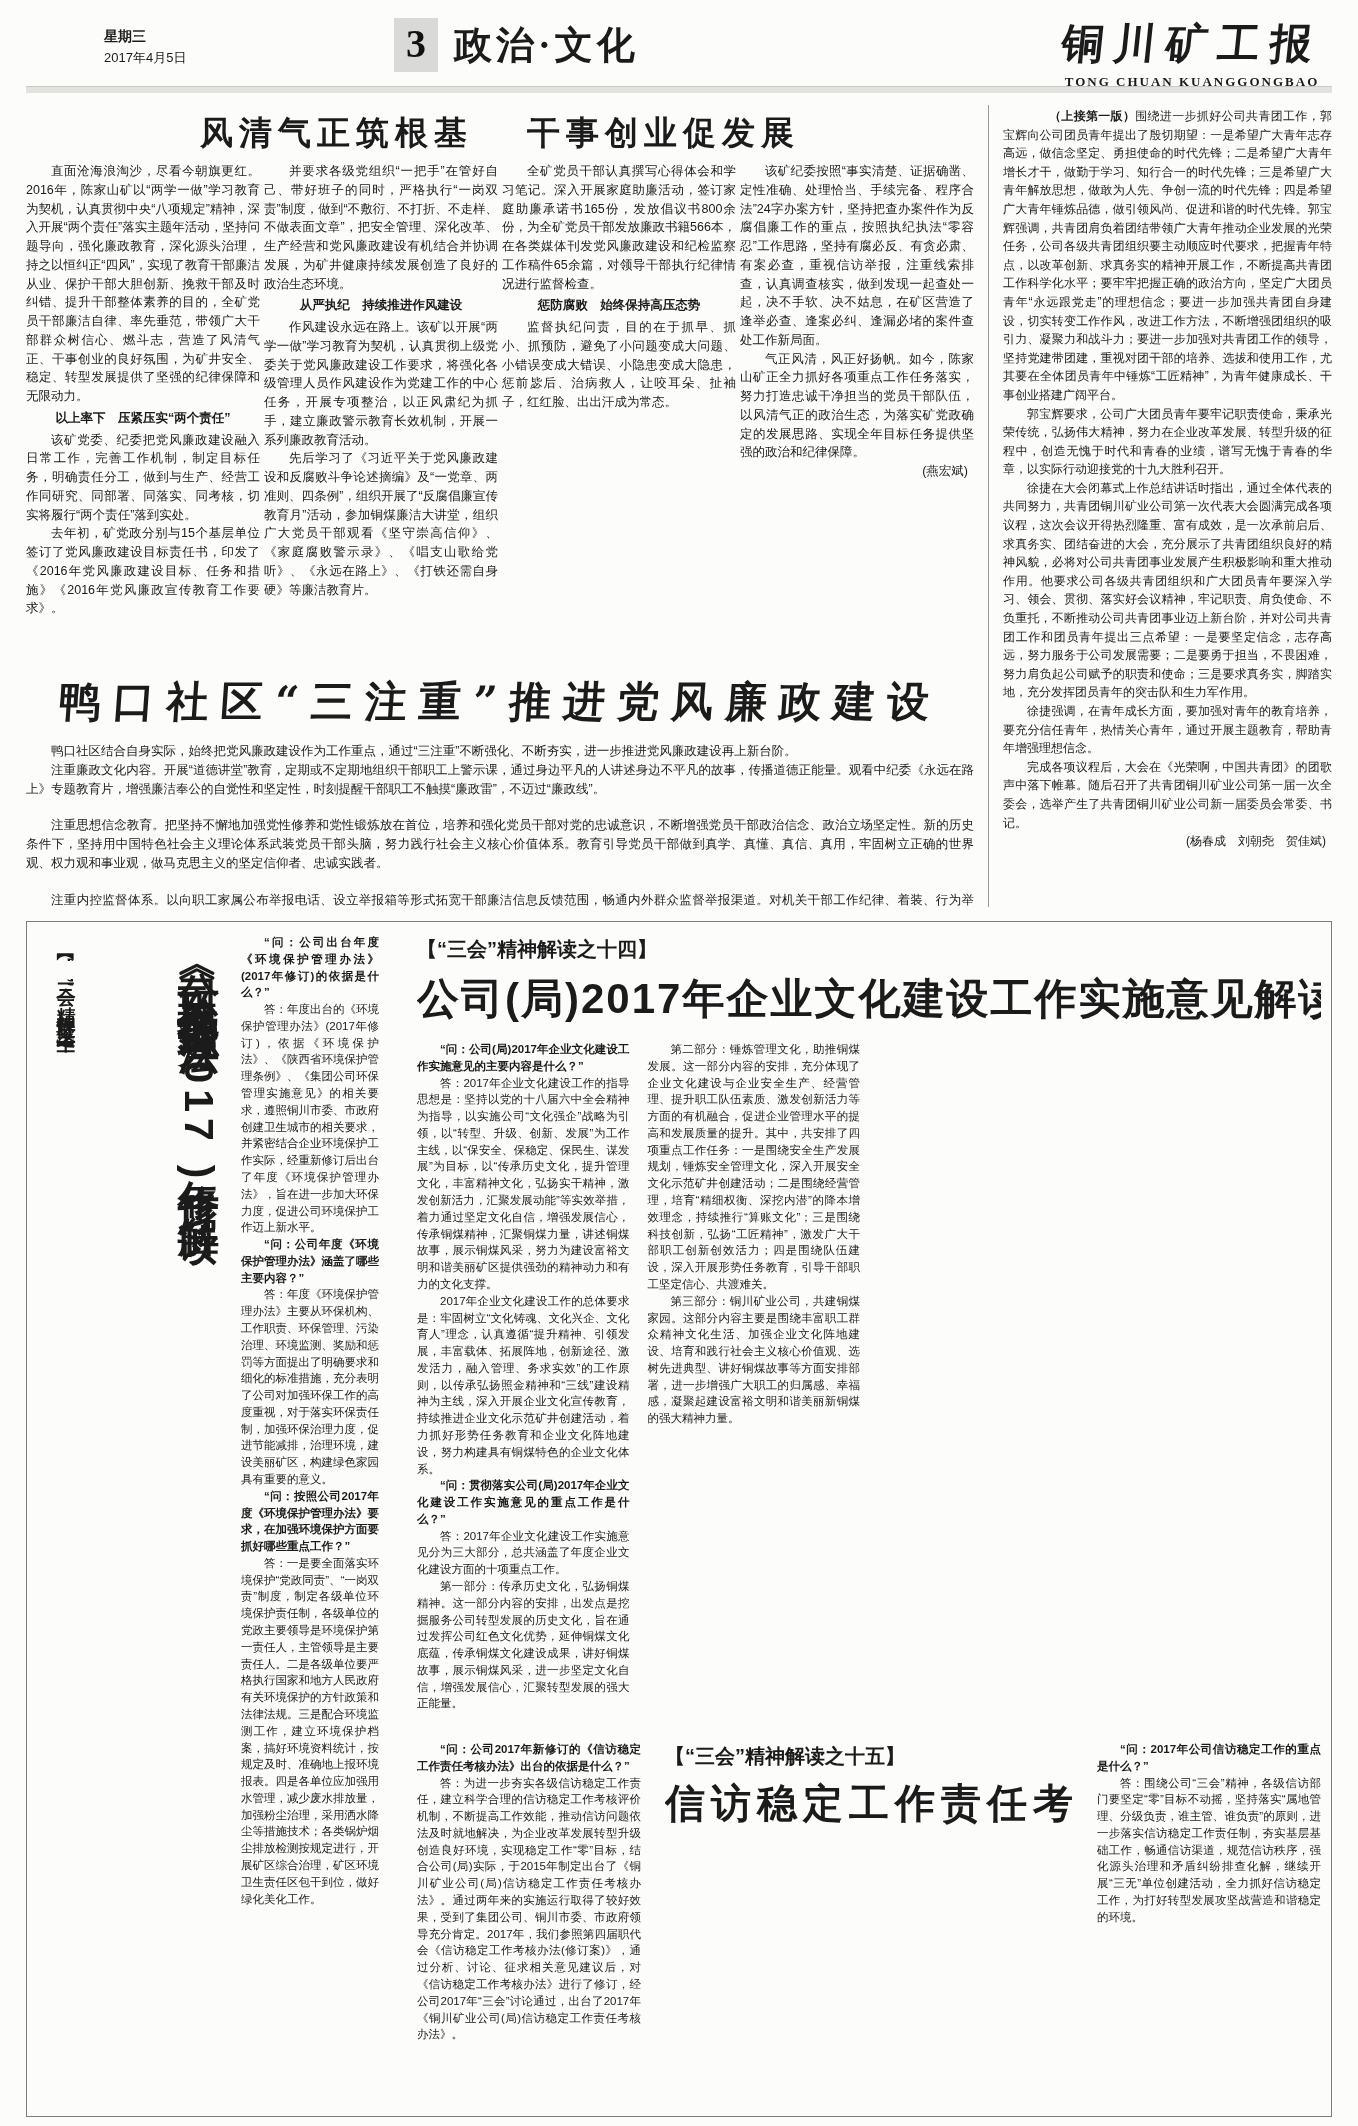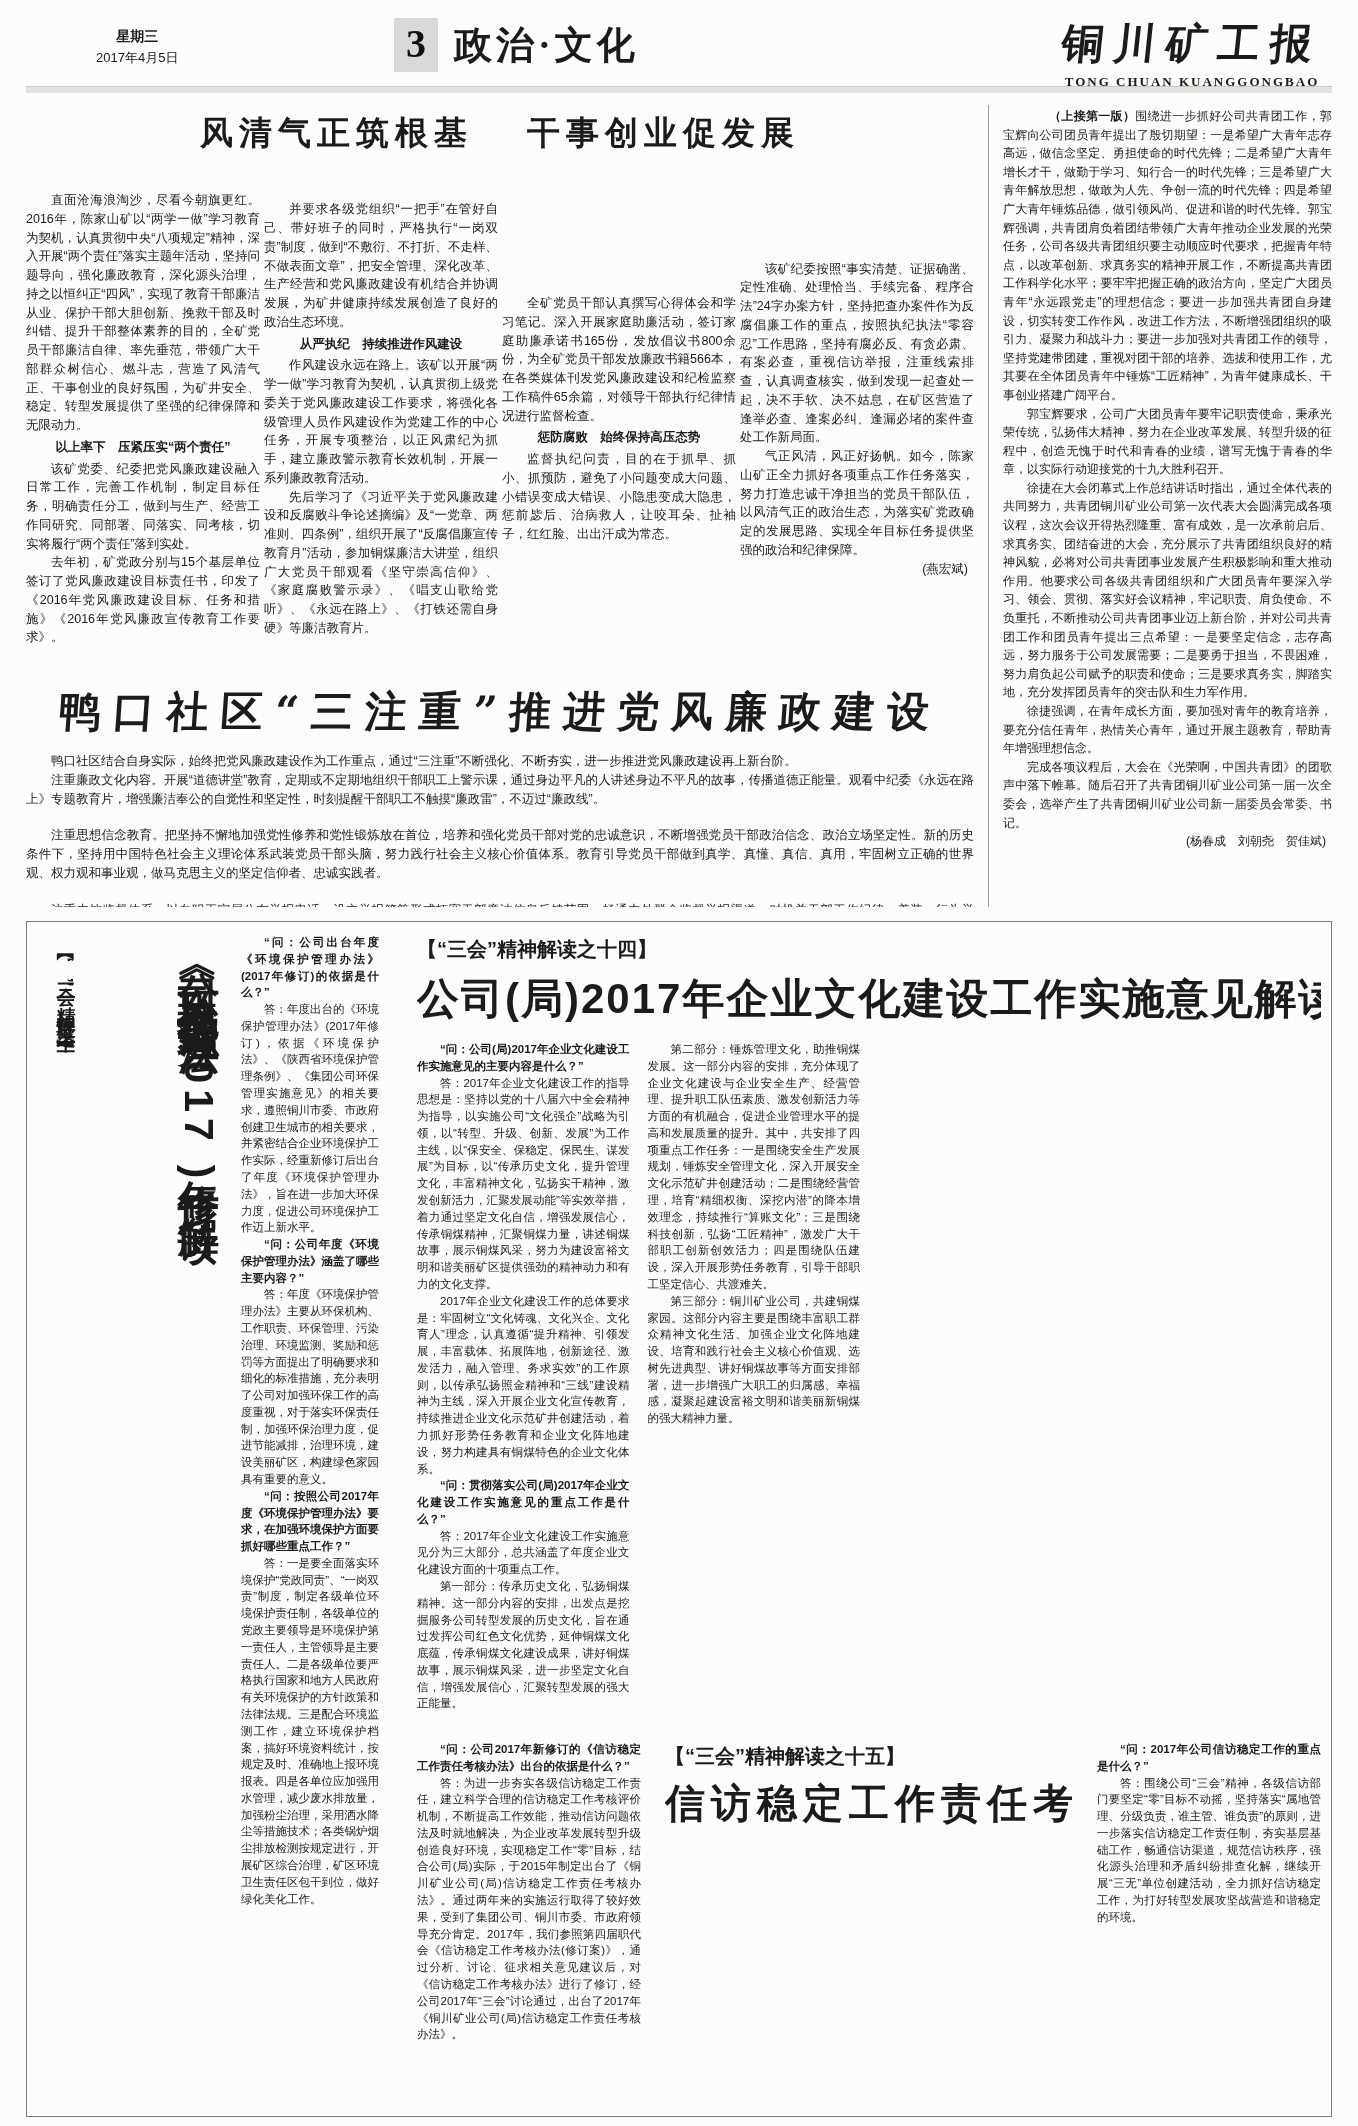--- a/index.html
+++ b/index.html
@@ -4,21 +4,21 @@
 <style>
   * { margin:0; padding:0; box-sizing:border-box; }
   html,body { background:#e9e9e7; }
   body { font-family:"Liberation Sans", sans-serif; color:#1b1b1b; }
   .page {
     width:1358px; height:2126px; margin:0 auto; background:#fcfcfa;
     position:relative; overflow:hidden; padding:0 26px;
   }
   
   .masthead-row { height:86px; position:relative; }
-  .date-block { position:absolute; left:70px; top:26px; text-align:center; line-height:1.55; }
+  .date-block { position:absolute; left:78px; top:26px; line-height:1.55; }
   .date-block .wd { font-size:14px; font-weight:bold; }
   .date-block .dt { font-size:13px; }
   .section-block { position:absolute; left:368px; top:18px; display:flex; align-items:center; gap:16px; }
   .pageno { background:#d9d9d7; color:#111; font-family:"Liberation Serif","DejaVu Serif",serif;
     font-weight:bold; font-size:40px; line-height:1; padding:6px 12px 8px; }
   .section-title { font-family:"Liberation Serif","DejaVu Serif",serif; font-weight:bold;
     font-size:38px; letter-spacing:4px; }
   .paper-block { position:absolute; right:10px; top:16px; text-align:center; }
   .paper-name { font-family:"DejaVu Serif","Liberation Serif",serif; font-weight:bold;
     font-size:42px; letter-spacing:10px; transform:skewX(-6deg); }
@@ -27,21 +27,21 @@
   
   .top-zone { display:flex; margin-top:8px; height:806px; overflow:hidden; }
   .zone-left { width:948px; }
   .vrule { width:1px; background:#9a9a97; margin:4px 14px 0 14px; }
   .jump-article { flex:1; font-size:12px; line-height:1.55; text-align:justify; overflow:hidden; padding-top:6px; }
   .jump-article p { text-indent:2em; }
   .jump-article .lead-in { font-weight:bold;margin-left:22px; }
   .lead-headline { text-align:center; font-weight:bold; font-size:33px; letter-spacing:6px;
     padding:10px 0 6px; white-space:nowrap; }
   .lead-headline .gap { display:inline-block; width:54px; }
-  .lead-cols { display:flex; gap:4px; height:494px; overflow:hidden; margin-top:10px;align-items:center; }
+  .lead-cols { display:flex; gap:4px; height:494px; overflow:hidden; margin-top:0; }
   .lead-col { flex:1; font-size:12.5px; line-height:1.5; text-align:justify; }
   .lead-col p, .community-col p { text-indent:2em; }
   .subhead { font-weight:bold; text-align:center; text-indent:0 !important; margin:3px 0; }
   .byline { text-align:right; text-indent:0 !important; padding-right:6px; }
   .banner-headline { text-align:center; font-family:"DejaVu Serif","Liberation Serif",serif;
     font-weight:bold; font-size:42px; letter-spacing:12px; transform:skewX(-4deg);
     margin:18px 0 12px; white-space:nowrap; }
   .community-cols { display:flex; gap:18px; height:178px; overflow:hidden;flex-direction:column; }
   .community-col { flex:1; font-size:12.5px; line-height:1.5; text-align:justify; }
   

